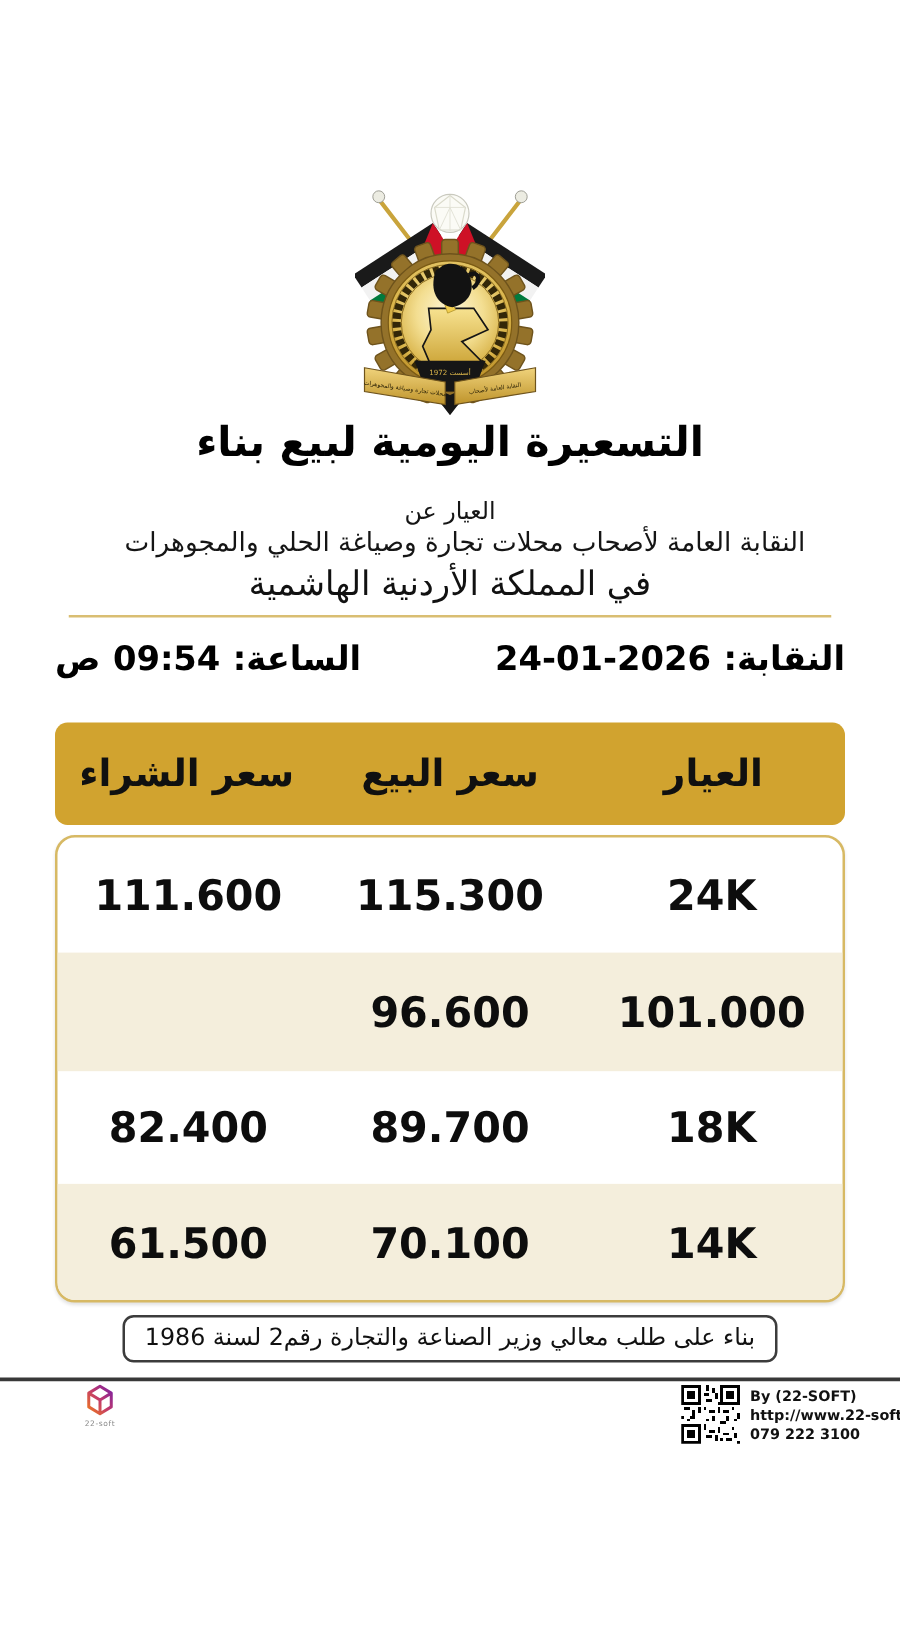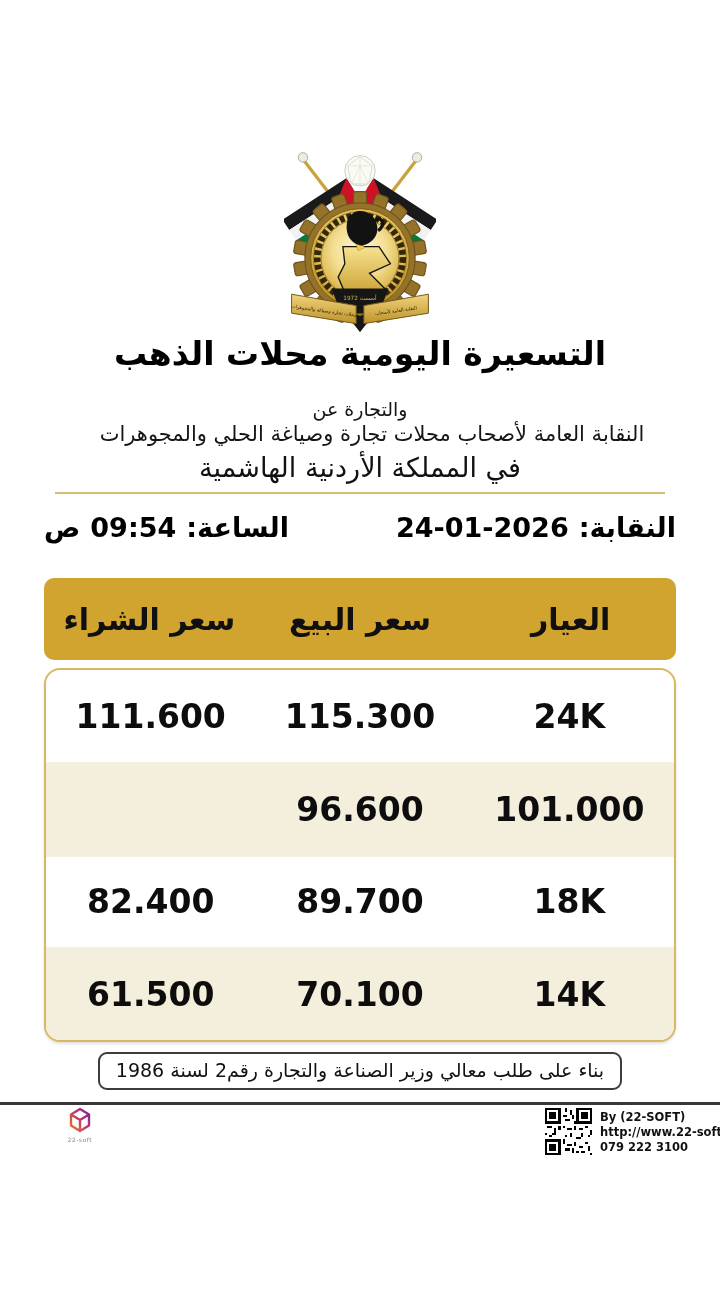--- a/index.html
+++ b/index.html
@@ -156,22 +156,22 @@
 
     <g>
       <polygon points="8,156 76,168 76,187 8,176" fill="url(#ribbonGrad)" stroke="#6E531C" stroke-width="1"></polygon>
       <polygon points="152,156 84,168 84,187 152,176" fill="url(#ribbonGrad)" stroke="#6E531C" stroke-width="1"></polygon>
       <text transform="translate(42,175) rotate(8)" font-size="5" fill="#2E2408" text-anchor="middle">محلات تجارة وصياغة والمجوهرات</text>
       <text transform="translate(118,175) rotate(-8)" font-size="5" fill="#2E2408" text-anchor="middle">النقابة العامة لأصحاب</text>
     </g>
   </svg>
 </div>
 
-<div class="abs title rtl">التسعيرة اليومية محلات الذهب</div>
-<div class="abs issued rtl">والتجارة عن</div>
+<div class="abs title rtl">التسعيرة اليومية لبيع بناء</div>
+<div class="abs issued rtl">العيار عن</div>
 <div class="abs org rtl">النقابة العامة لأصحاب محلات تجارة وصياغة الحلي والمجوهرات</div>
 <div class="abs country rtl">في المملكة الأردنية الهاشمية</div>
 <div class="abs gold-rule"></div>
 
 <div class="abs dt-row">
   <div class="dt-group">
     <span>النقابة:</span>
     <span class="num">24-01-2026</span>
   </div>
   <div class="dt-group">

